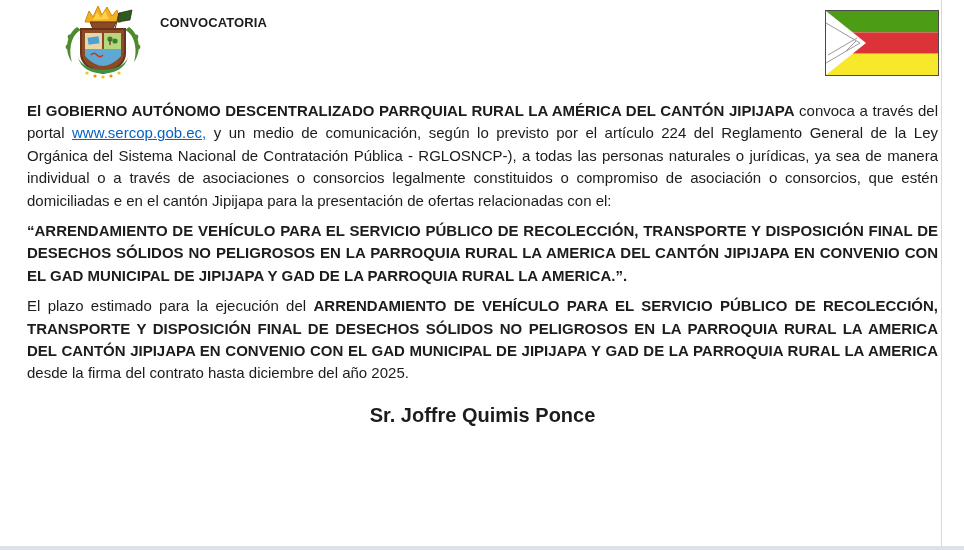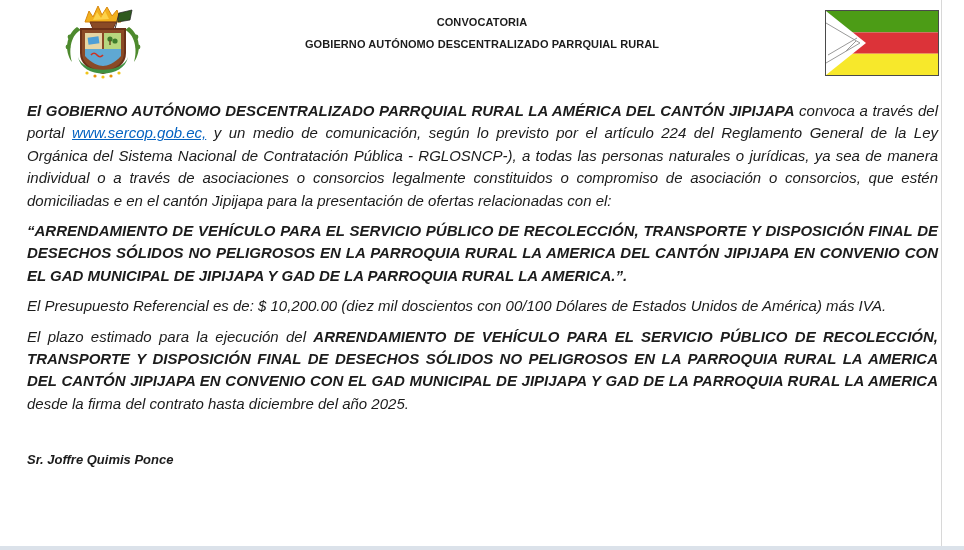--- a/index.html
+++ b/index.html
@@ -14,31 +14,31 @@
   
   .header{position:relative;height:90px;}
   .crest{position:absolute;left:57px;top:3px;width:92px;height:80px;}
   .flagbox{
     position:absolute;right:25px;top:10px;width:112px;height:64px;
     border:1px solid #4a4a4a;box-sizing:content-box;background:#fff;
   }
   .flagbox svg{display:block;}
   .titles{
     position:absolute;left:160px;right:160px;top:12px;
-    text-align:center;font-weight:700;font-size:11px;line-height:21.5px;
+    font-weight:700;font-size:13px;line-height:21.5px;
     letter-spacing:.1px;
   }
   
-  .docbody{padding:10px 26px 0 27px;font-size:15px;line-height:22.4px;font-style:italic;}
+  .docbody{padding:10px 26px 0 27px;font-size:15px;line-height:22.4px;}
   p.para{margin:0 0 8px 0;text-align:justify;}
   p.para.bold{font-weight:700;}
   .para b{font-weight:700;}
   a.doclink{color:#0563C1;text-decoration:underline;cursor:pointer;}
   
-  .sig{margin-top:34px;font-weight:700;font-size:13px;line-height:21.5px;}
+  .sig{margin-top:20px;text-align:center;font-weight:700;font-size:20px;line-height:21.5px;}
   
   .page-edge{position:absolute;top:0;bottom:0;left:941px;width:1px;background:#d8d8d8;}
   .bottom-strip{position:absolute;left:0;right:0;bottom:0;height:4px;background:#dbe2ea;}
 </style>
 </head>
 <body>
 
 <div class="page">
 
   <div class="header">
@@ -76,21 +76,20 @@
         <circle cx="30" cy="70" r="1.6" fill="#F0C419"></circle>
         <circle cx="38" cy="73" r="1.6" fill="#E8920C"></circle>
         <circle cx="46" cy="74" r="1.6" fill="#F0C419"></circle>
         <circle cx="54" cy="73" r="1.6" fill="#E8920C"></circle>
         <circle cx="62" cy="70" r="1.6" fill="#F0C419"></circle>
       </svg>
     </div>
 
     <div class="titles">
       <div>CONVOCATORIA</div>
-      <div>GOBIERNO AUTÓNOMO DESCENTRALIZADO PARRQUIAL RURAL</div>
     </div>
 
     <div class="flagbox">
       <svg viewBox="0 0 112 64" width="112" height="64" aria-hidden="true">
         <rect x="0" y="0" width="112" height="21.4" fill="#4C9C16"></rect>
         <rect x="0" y="21.4" width="112" height="21.3" fill="#DC3339"></rect>
         <rect x="0" y="42.7" width="112" height="21.3" fill="#F7E82B"></rect>
         <polygon points="0,0 40,32 0,64" fill="#ffffff"></polygon>
         <polyline points="0,12 34,32 0,52" fill="none" stroke="#9a9a9a" stroke-width="1"></polyline>
         <line x1="2" y1="44" x2="31" y2="27" stroke="#9a9a9a" stroke-width="1"></line>
@@ -99,21 +98,20 @@
     </div>
 
   </div>
 
   <div class="docbody">
 
     <p class="para"><b>El GOBIERNO AUTÓNOMO DESCENTRALIZADO PARRQUIAL RURAL LA AMÉRICA DEL CANTÓN JIPIJAPA</b><span> convoca a través del portal </span><a class="doclink">www.sercop.gob.ec,</a><span> y un medio de comunicación, según lo previsto por el artículo 224 del Reglamento General de la Ley Orgánica del Sistema Nacional de Contratación Pública - RGLOSNCP-), a todas las personas naturales o jurídicas, ya sea de manera individual o a través de asociaciones o consorcios legalmente constituidos o compromiso de asociación o consorcios, que estén domiciliadas e en el cantón Jipijapa para la presentación de ofertas relacionadas con el:</span></p>
 
     <p class="para bold">“ARRENDAMIENTO DE VEHÍCULO PARA EL SERVICIO PÚBLICO DE RECOLECCIÓN, TRANSPORTE Y DISPOSICIÓN FINAL DE DESECHOS SÓLIDOS NO PELIGROSOS EN LA PARROQUIA RURAL LA AMERICA DEL CANTÓN JIPIJAPA EN CONVENIO CON EL GAD MUNICIPAL DE JIPIJAPA Y GAD DE LA PARROQUIA RURAL LA AMERICA.”.</p>
 
-    <p class="para">El Presupuesto Referencial es de: $ 10,200.00 (diez mil doscientos con 00/100 Dólares de Estados Unidos de América) más IVA.</p>
 
     <p class="para"><span>El plazo estimado para la ejecución del </span><b>ARRENDAMIENTO DE VEHÍCULO PARA EL SERVICIO PÚBLICO DE RECOLECCIÓN, TRANSPORTE Y DISPOSICIÓN FINAL DE DESECHOS SÓLIDOS NO PELIGROSOS EN LA PARROQUIA RURAL LA AMERICA DEL CANTÓN JIPIJAPA EN CONVENIO CON EL GAD MUNICIPAL DE JIPIJAPA Y GAD DE LA PARROQUIA RURAL LA AMERICA</b><span> desde la firma del contrato hasta diciembre del año 2025.</span></p>
 
 
     <div class="sig">
       <div>Sr. Joffre Quimis Ponce</div>
     </div>
 
   </div>
 

